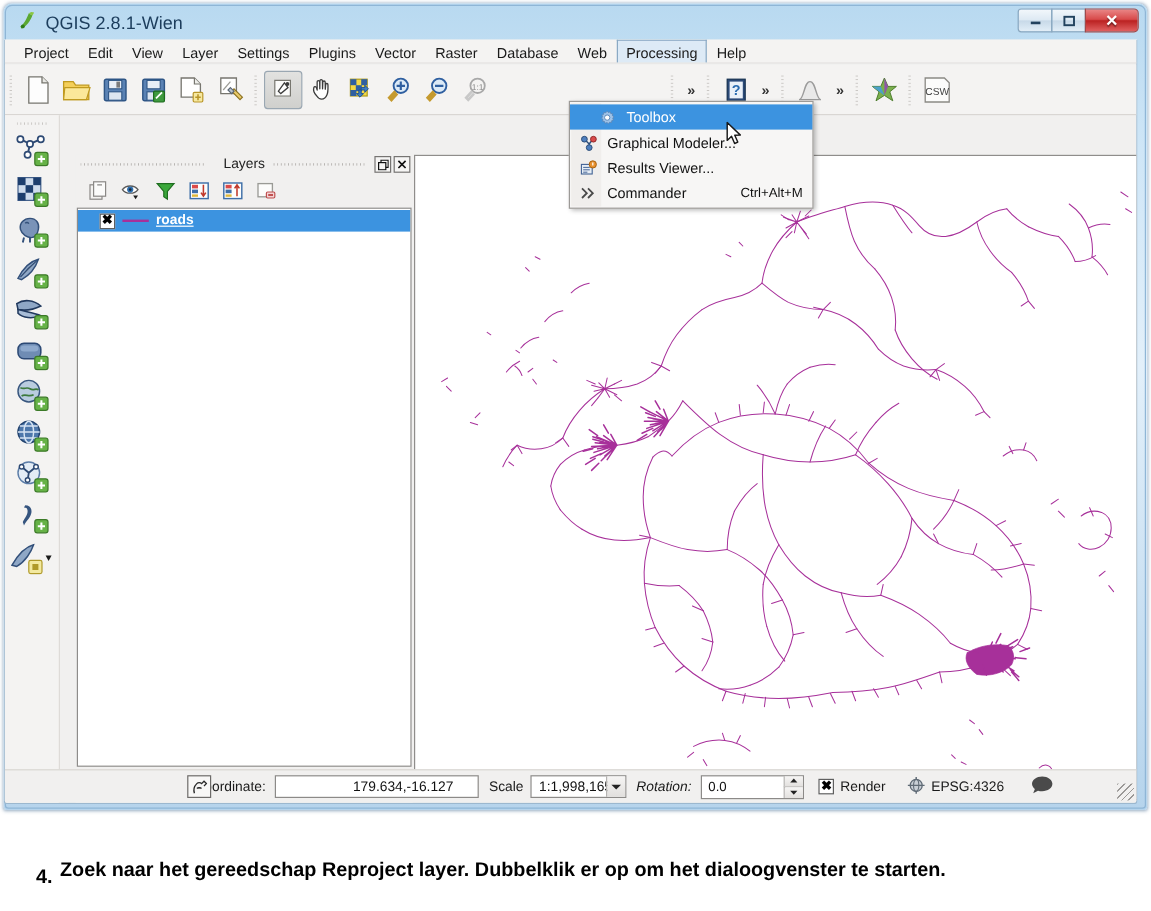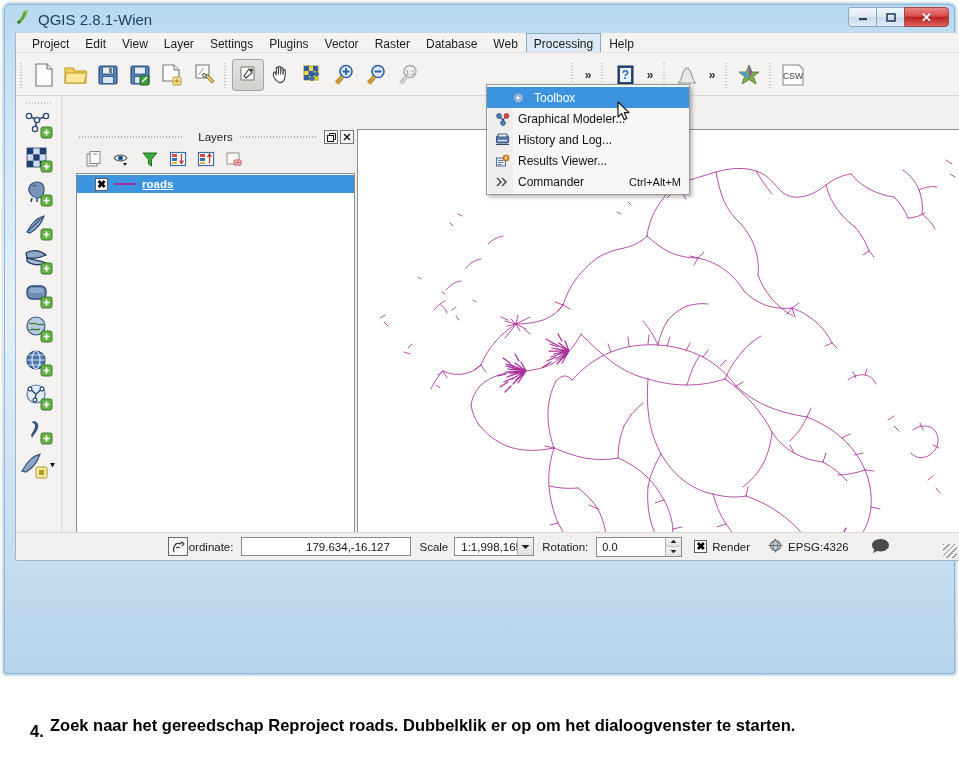--- a/index.html
+++ b/index.html
@@ -50,22 +50,22 @@
   .wbtn.min { border-radius: 3px 0 0 3px; }
   .wbtn.close {
     width: 45px; border-radius: 0 4px 4px 0; border-color: #a04a4a;
     background: linear-gradient(to bottom,#e98585 0%,#d84a4a 45%,#bb2222 52%,#e06060 100%);
     color: #fff; font-weight: bold; font-size: 13px;
     text-shadow: 0 1px 1px rgba(0,0,0,.4);
   }
 
   
   #client {
-    position: absolute; left: 12px; top: 30px;
-    width: 945px; height: 528px;
+    position: absolute; left: 0; top: 30px;
+    width: 945px; height: 637px;
     background: #f1f0ef;
     border: 1px solid #9cb8cf;
     border-top: none;
     border-radius: 0 0 3px 3px;
     overflow: hidden;
   }
 
   
   #menubar {
     position: absolute; left: 0; top: 0;
@@ -875,21 +875,21 @@
       <div id="coord-field">179.634,-16.127</div>
       <span class="sb-label">Scale</span>
       <div id="scale-combo">
         <span>1:1,998,165</span>
         <span id="scale-arrow">
           <svg width="9" height="6" viewBox="0 0 9 6">
               <path d="M0.5,1 L4.5,5 L8.5,1 Z" fill="#222"></path>
             </svg>
         </span>
       </div>
-      <span class="sb-label" style="">Rotation:</span>
+      <span class="sb-label" style="font-style:italic;">Rotation:</span>
       <div id="rot-field">
         <span>0.0</span>
         <span id="rot-spin">
           <span class="spin-b">
             <svg width="7" height="5" viewBox="0 0 7 5">
                 <path d="M0.5,4 L3.5,0.7 L6.5,4 Z" fill="#222"></path>
               </svg>
           </span>
           <span class="spin-b">
             <svg width="7" height="5" viewBox="0 0 7 5">
@@ -937,31 +937,20 @@
             <path d="M4,4 L8,8 M11,4 L8,8 M8,8 L8,11" stroke="#2f4f7a" stroke-width="1.2"></path>
             <circle cx="4" cy="4" r="2.4" fill="#4f80bf" stroke="#2a4a75" stroke-width="0.8"></circle>
             <circle cx="11.5" cy="4" r="2.4" fill="#d94a4a" stroke="#8f2a2a" stroke-width="0.8"></circle>
             <circle cx="8" cy="11" r="2.4" fill="#4f80bf" stroke="#2a4a75" stroke-width="0.8"></circle>
           </svg>
         </span>
         <span class="dd-label">Graphical Modeler...</span>
       </div>
       <div class="dd-item">
         <span class="dd-ico">
-          <svg width="15" height="13" viewBox="0 0 15 13">
-            <rect x="1.5" y="3" width="12" height="7" rx="1" fill="#5a7fb0" stroke="#2d4a72" stroke-width="0.9"></rect>
-            <rect x="3" y="1" width="9" height="3" fill="#dfe8f2" stroke="#2d4a72" stroke-width="0.8"></rect>
-            <rect x="3" y="7" width="9" height="1.2" fill="#e8eef6"></rect>
-            <path d="M1,11.5 H14" stroke="#2d4a72" stroke-width="1.1"></path>
-          </svg>
-        </span>
-        <span class="dd-label">History and Log...</span>
-      </div>
-      <div class="dd-item">
-        <span class="dd-ico">
           <svg width="15" height="14" viewBox="0 0 15 14">
             <rect x="1.5" y="4" width="9" height="8" fill="#e6edf5" stroke="#3f6093" stroke-width="0.9"></rect>
             <path d="M3,6.5 H8.5 M3,8.5 H8.5 M3,10.5 H6.5" stroke="#3f6093" stroke-width="0.8"></path>
             <circle cx="11" cy="4" r="3" fill="#e8912f" stroke="#a5600f" stroke-width="0.8"></circle>
             <path d="M11,2.5 V5" stroke="#fff" stroke-width="1"></path>
           </svg>
         </span>
         <span class="dd-label">Results Viewer...</span>
       </div>
       <div class="dd-item">
@@ -979,14 +968,14 @@
       <svg width="16" height="22" viewBox="0 0 16 22">
         <path d="M1,1 L1,16 L4.6,12.6 L7.2,18.6 L9.8,17.4 L7.3,11.7 L12,11.6 Z" fill="#ffffff" stroke="#1a1a1a" stroke-width="1.2" stroke-linejoin="round"></path>
       </svg>
     </span>
 
   </div>
 </div>
 
 <div id="caption">
   <span class="num">4.</span>
-  <span class="txt">Zoek naar het gereedschap Reproject roads. Dubbelklik er op om het dialoogvenster te starten.</span>
+  <span class="txt">Zoek naar het gereedschap Reproject layer. Dubbelklik er op om het dialoogvenster te starten.</span>
 </div>
 
 </body></html>

